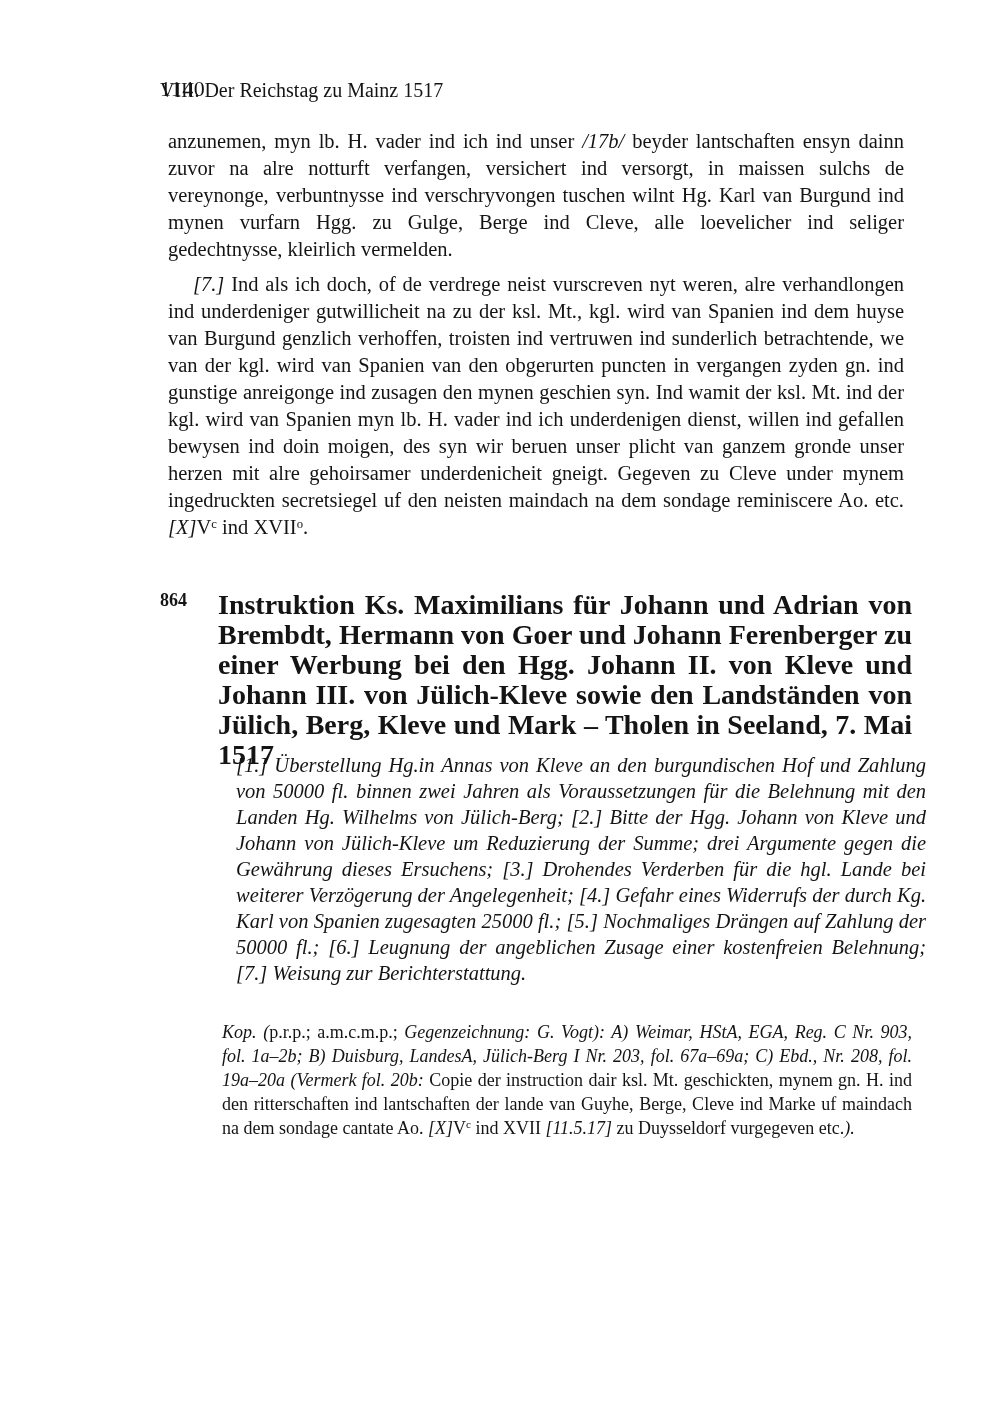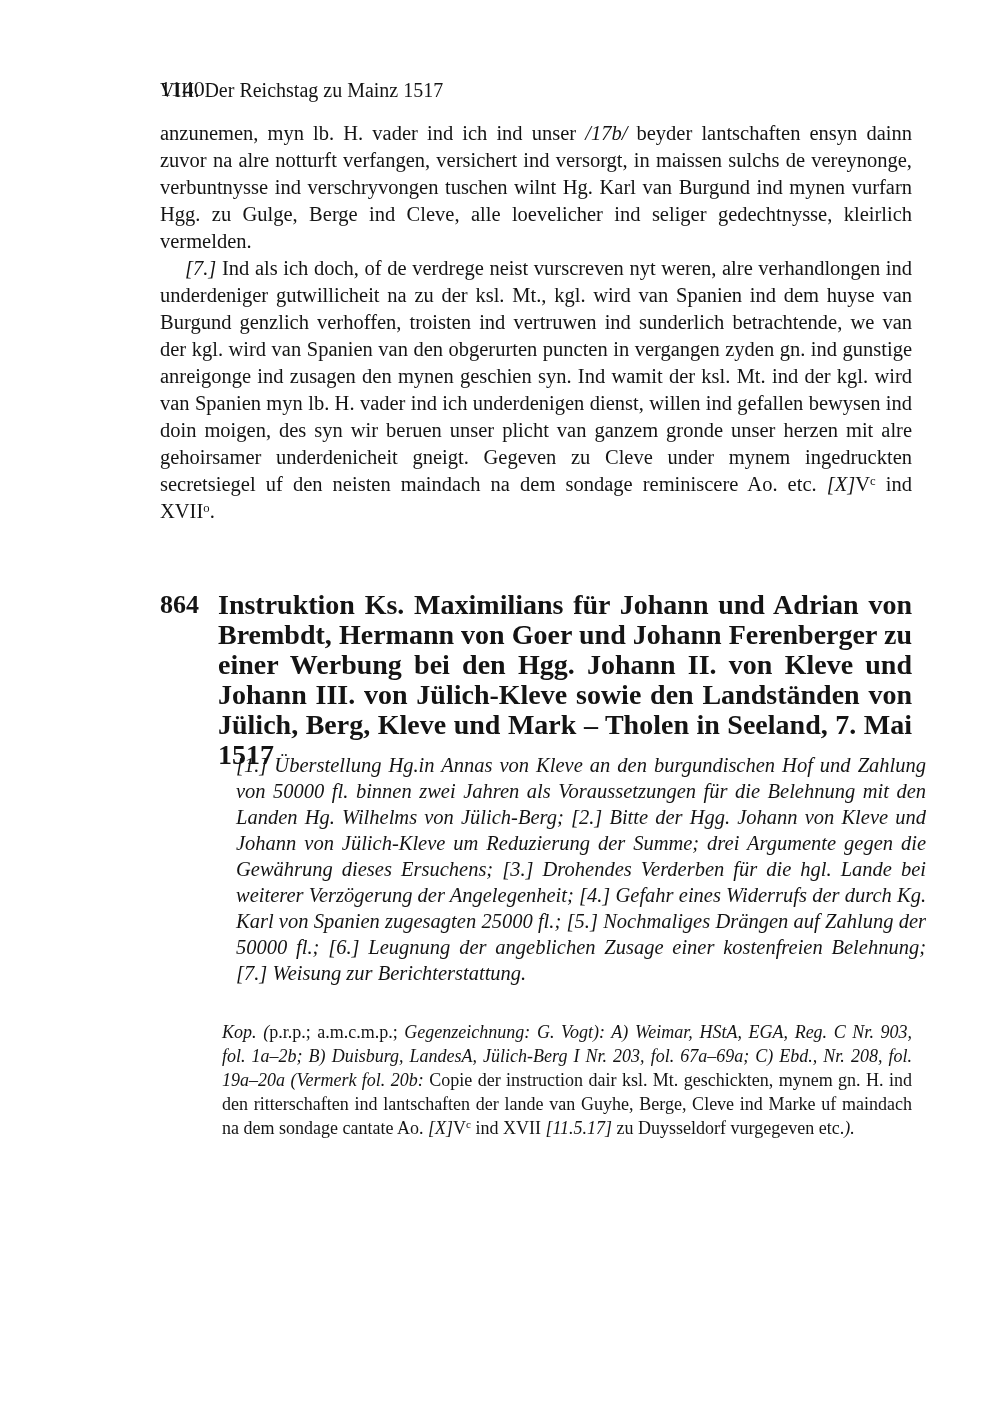--- a/index.html
+++ b/index.html
@@ -21,25 +21,25 @@
   }
   .runtitle {
     position: absolute; left: 160px; top: 79px; width: 752px;
     font-size: 20px;
   }
   .bodytext {
     position: absolute; left: 160px; top: 120px; width: 752px;
     font-size: 20.5px; line-height: 27px;
     text-align: justify;
   }
-  .bodytext p { margin: 0; padding: 0; }
+  .bodytext p { margin: 8px; padding: 0; }
   .para-indent { text-indent: 25px; }
   .entry-num {
     position: absolute; left: 160px; top: 590px;
-    font-size: 26px; font-weight: bold;
+    font-size: 18px; font-weight: bold;
   }
   .entry-heading {
     position: absolute; left: 218px; top: 590px; width: 694px;
     font-size: 28px; line-height: 30px; font-weight: bold;
     text-align: justify;
   }
   .entry-summary {
     position: absolute; left: 236px; top: 743px; width: 690px;
     font-size: 20.5px; line-height: 26px;
     font-style: italic;

